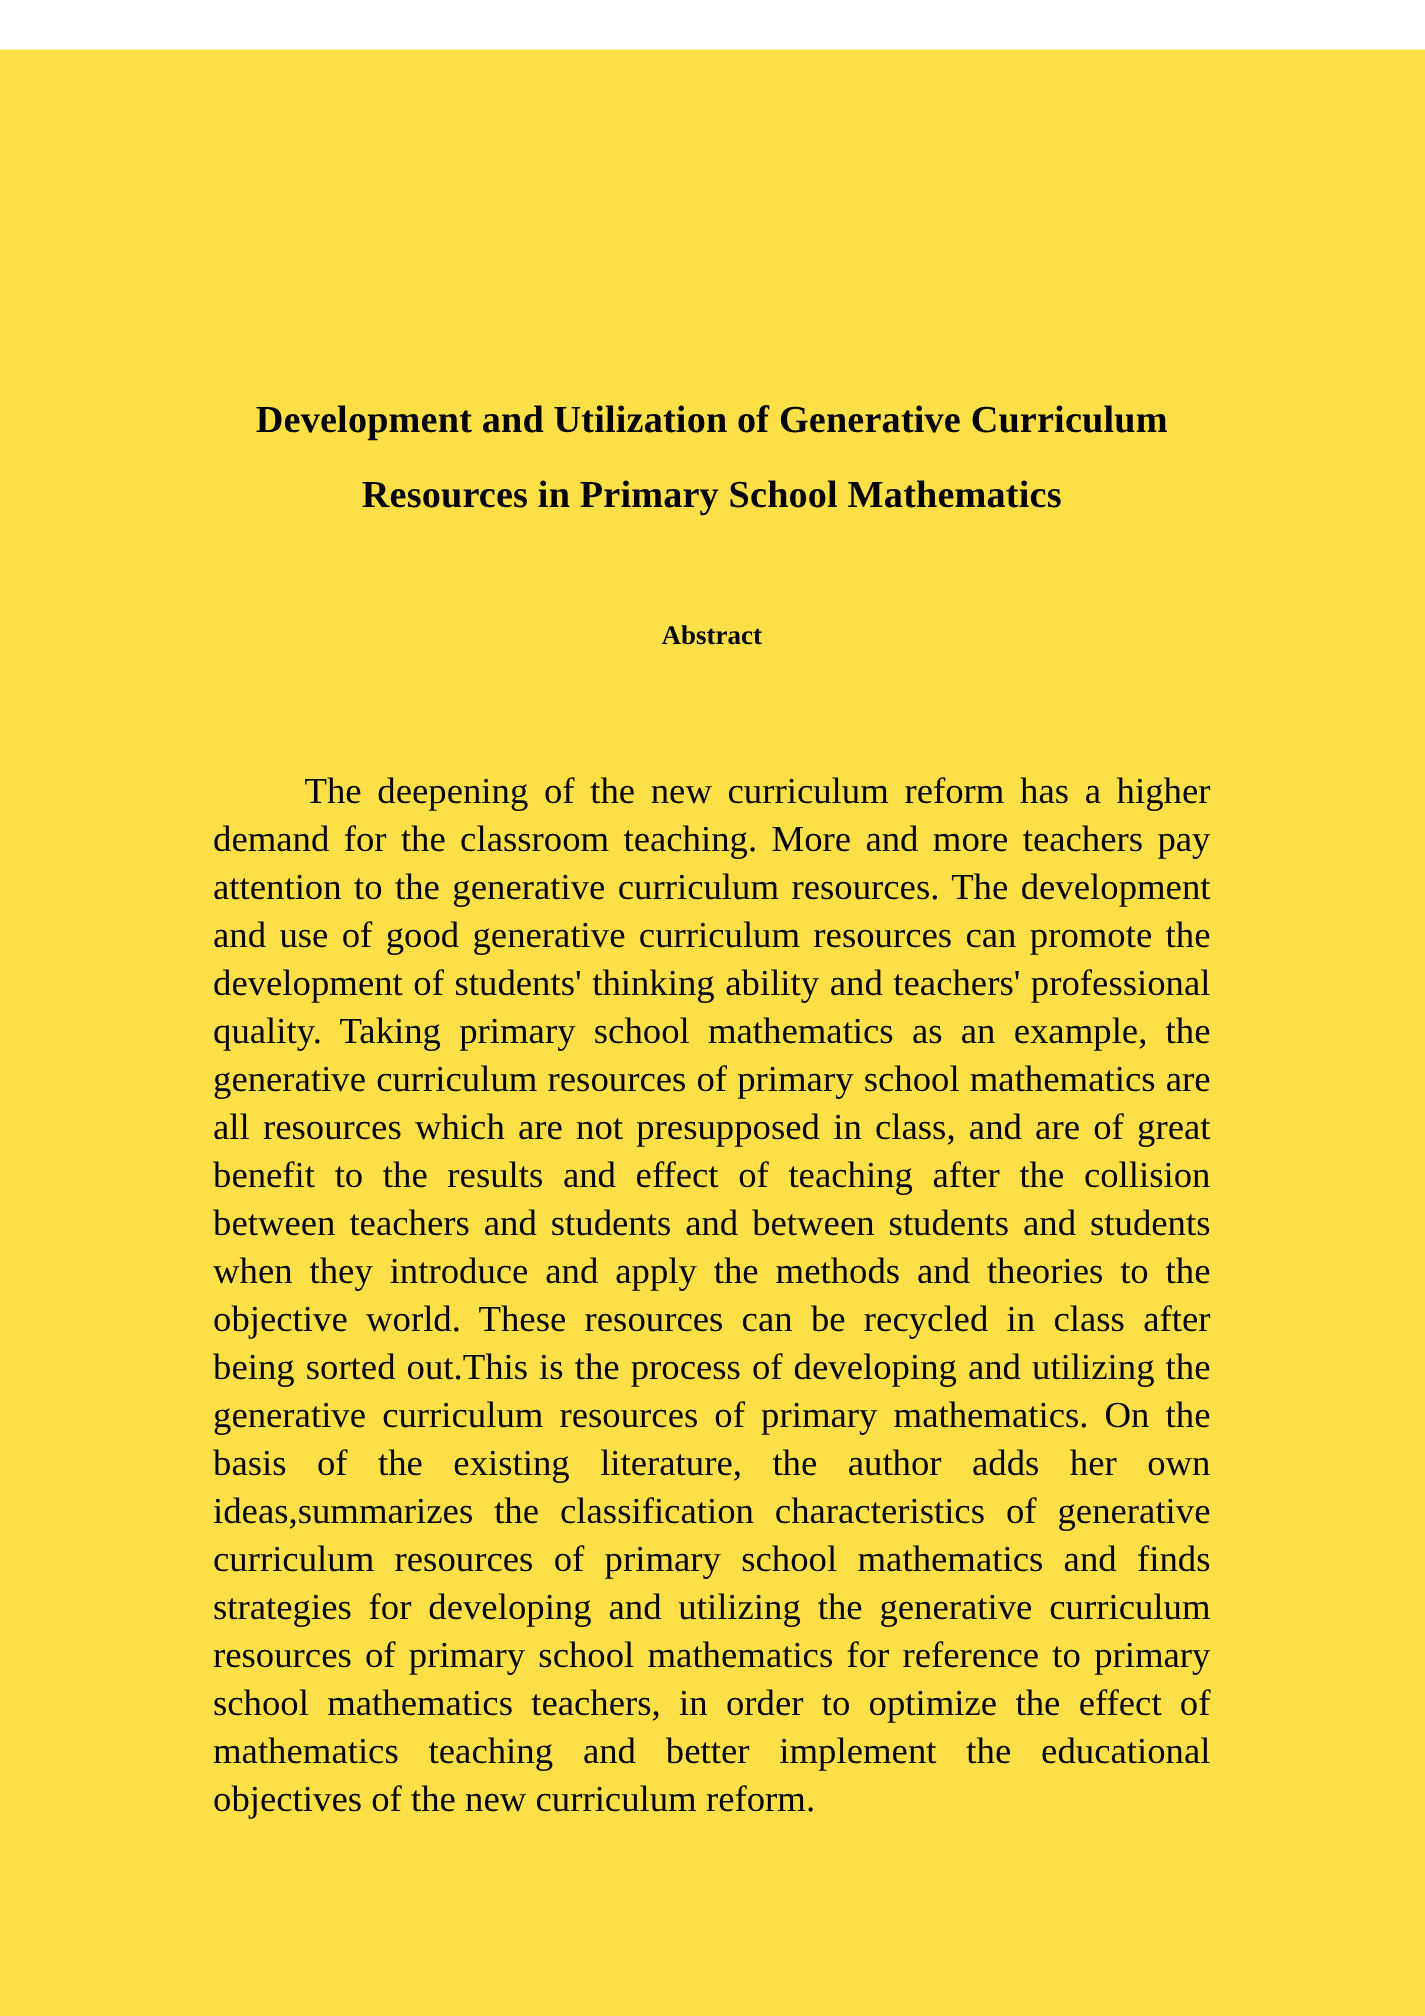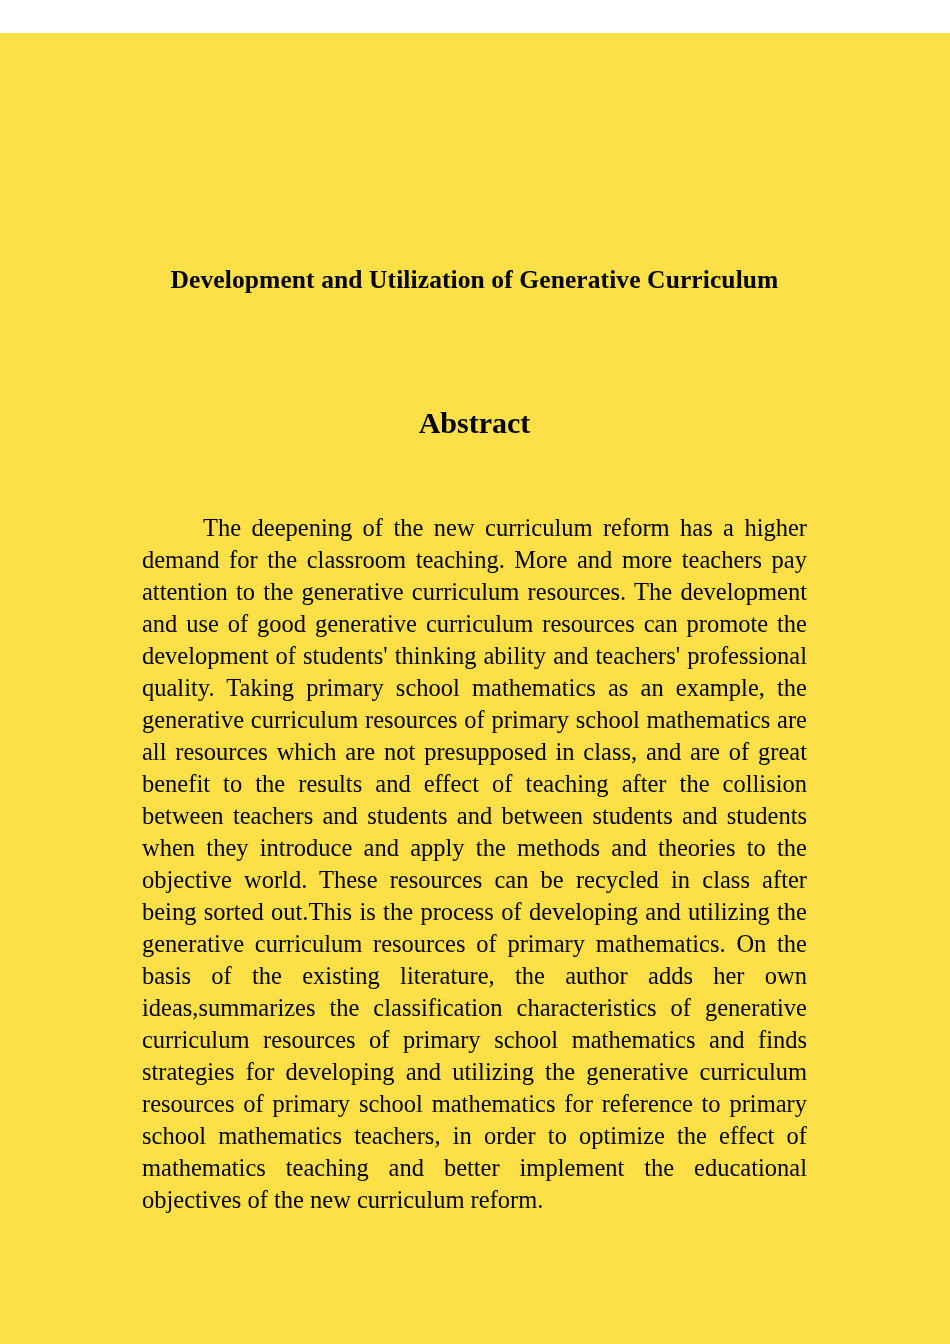--- a/index.html
+++ b/index.html
@@ -55,21 +55,21 @@
 
   .abstract-heading {
     margin: 0;
     padding: 0;
     position: absolute;
     top: 374px;
     left: 0;
     width: 665px;
     text-align: center;
     font-weight: bold;
-    font-size: 30px;
+    font-size: 18px;
     line-height: 32px;
   }
 
   .abstract-body {
     margin: 0;
     padding: 0;
     position: absolute;
     top: 479px;
     left: 0;
     width: 665px;
@@ -84,20 +84,21 @@
   }
 </style>
 </head>
 <body>
 
 <div class="page">
   <div class="content">
 
     <h1 class="doc-title">
       <span class="title-line">Development and Utilization of Generative Curriculum</span>
+      <span class="title-line">Resources in Primary School Mathematics</span>
     </h1>
 
     <h2 class="abstract-heading">Abstract</h2>
 
     <p class="abstract-body">The deepening of the new curriculum reform has a higher demand for the classroom teaching. More and more teachers pay attention to the generative curriculum resources. The development and use of good generative curriculum resources can promote the development of students' thinking ability and teachers' professional quality. Taking primary school mathematics as an example, the generative curriculum resources of primary school mathematics are all resources which are not presupposed in class, and are of great benefit to the results and effect of teaching after the collision between teachers and students and between students and students when they introduce and apply the methods and theories to the objective world. These resources can be recycled in class after being sorted out.This is the process of developing and utilizing the generative curriculum resources of primary mathematics. On the basis of the existing literature, the author adds her own ideas,summarizes the classification characteristics of generative curriculum resources of primary school mathematics and finds strategies for developing and utilizing the generative curriculum resources of primary school mathematics for reference to primary school mathematics teachers, in order to optimize the effect of mathematics teaching and better implement the educational objectives of the new curriculum reform.</p>
 
   </div>
 </div>
 
 </body></html>

